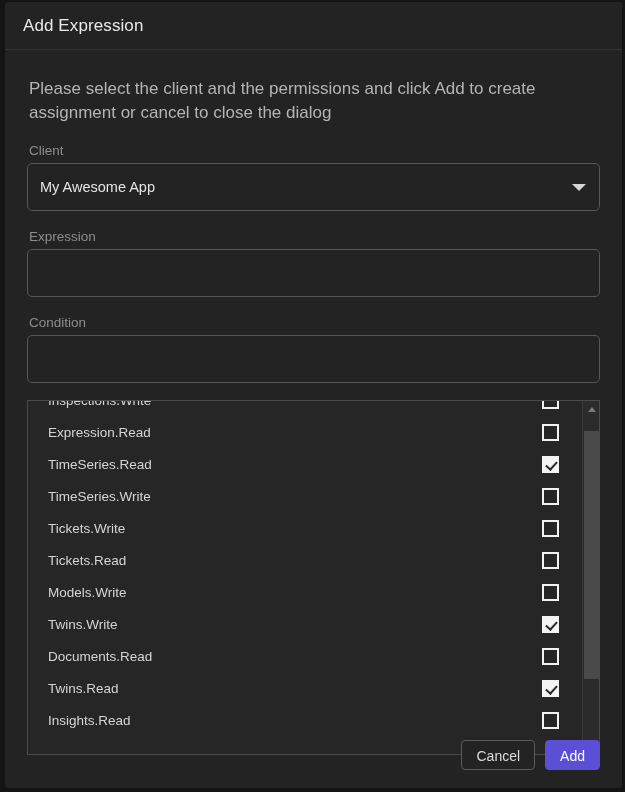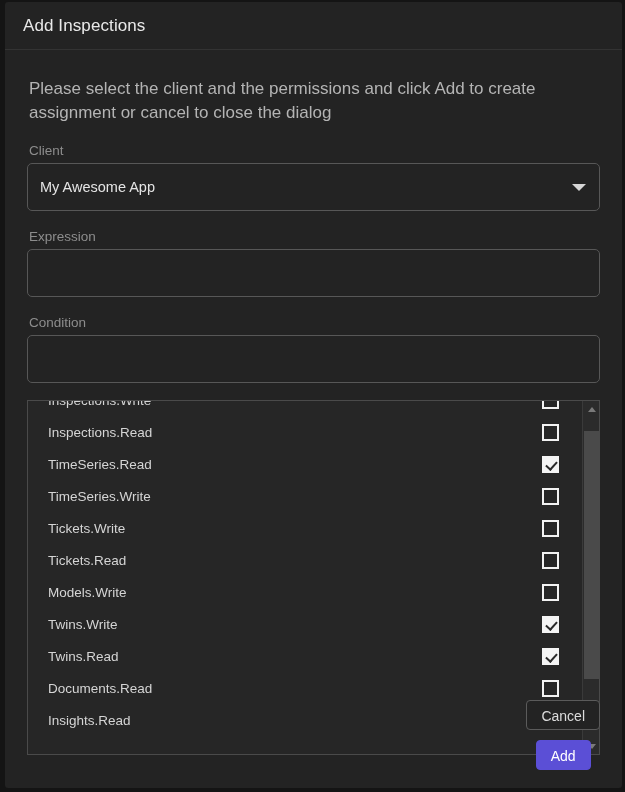--- a/index.html
+++ b/index.html
@@ -193,21 +193,20 @@
   }
 
   
   #dialog-footer {
     position: absolute;
     right: 22px;
     bottom: 18px;
     display: flex;
     align-items: center;
     gap: 10px;
-    flex-direction: column;
   }
   .btn {
     font-family: "Liberation Sans", sans-serif;
     font-size: 14px;
     border-radius: 4px;
     padding: 0 14px;
     height: 30px;
     line-height: 30px;
     box-sizing: border-box;
     cursor: pointer;
@@ -222,21 +221,21 @@
     color: #ffffff;
     border: 1px solid #5b4fd6;
   }
 </style>
 </head>
 <body>
 
 <div id="dialog">
 
   <div id="dialog-header">
-    <div id="dialog-title">Add Inspections</div>
+    <div id="dialog-title">Add Expression</div>
   </div>
 
   <div id="dialog-body">
 
     <div id="dialog-description">Please select the client and the permissions and click Add to create assignment or cancel to close the dialog</div>
 
     <div class="field-block">
       <span class="field-label">Client</span>
       <div class="field-box">
         <span class="field-value">My Awesome App</span>
@@ -261,21 +260,21 @@
     <div id="permissions-block">
 
       <div id="permissions-listbox">
         <div id="permissions-scroll-area">
           <div id="permissions-inner">
               <div class="perm-row">
                 <span class="perm-label">Inspections.Write</span>
                 <span class="checkbox"></span>
               </div>
               <div class="perm-row">
-                <span class="perm-label">Inspections.Read</span>
+                <span class="perm-label">Expression.Read</span>
                 <span class="checkbox"></span>
               </div>
               <div class="perm-row">
                 <span class="perm-label">TimeSeries.Read</span>
                 <span class="checkbox checked"></span>
               </div>
               <div class="perm-row">
                 <span class="perm-label">TimeSeries.Write</span>
                 <span class="checkbox"></span>
               </div>
@@ -289,26 +288,26 @@
               </div>
               <div class="perm-row">
                 <span class="perm-label">Models.Write</span>
                 <span class="checkbox"></span>
               </div>
               <div class="perm-row">
                 <span class="perm-label">Twins.Write</span>
                 <span class="checkbox checked"></span>
               </div>
               <div class="perm-row">
+                <span class="perm-label">Documents.Read</span>
+                <span class="checkbox"></span>
+              </div>
+              <div class="perm-row">
                 <span class="perm-label">Twins.Read</span>
                 <span class="checkbox checked"></span>
-              </div>
-              <div class="perm-row">
-                <span class="perm-label">Documents.Read</span>
-                <span class="checkbox"></span>
               </div>
               <div class="perm-row">
                 <span class="perm-label">Insights.Read</span>
                 <span class="checkbox"></span>
               </div>
             </div>
         </div>
 
         <div id="perm-scrollbar">
           <div class="sb-arrow up">

